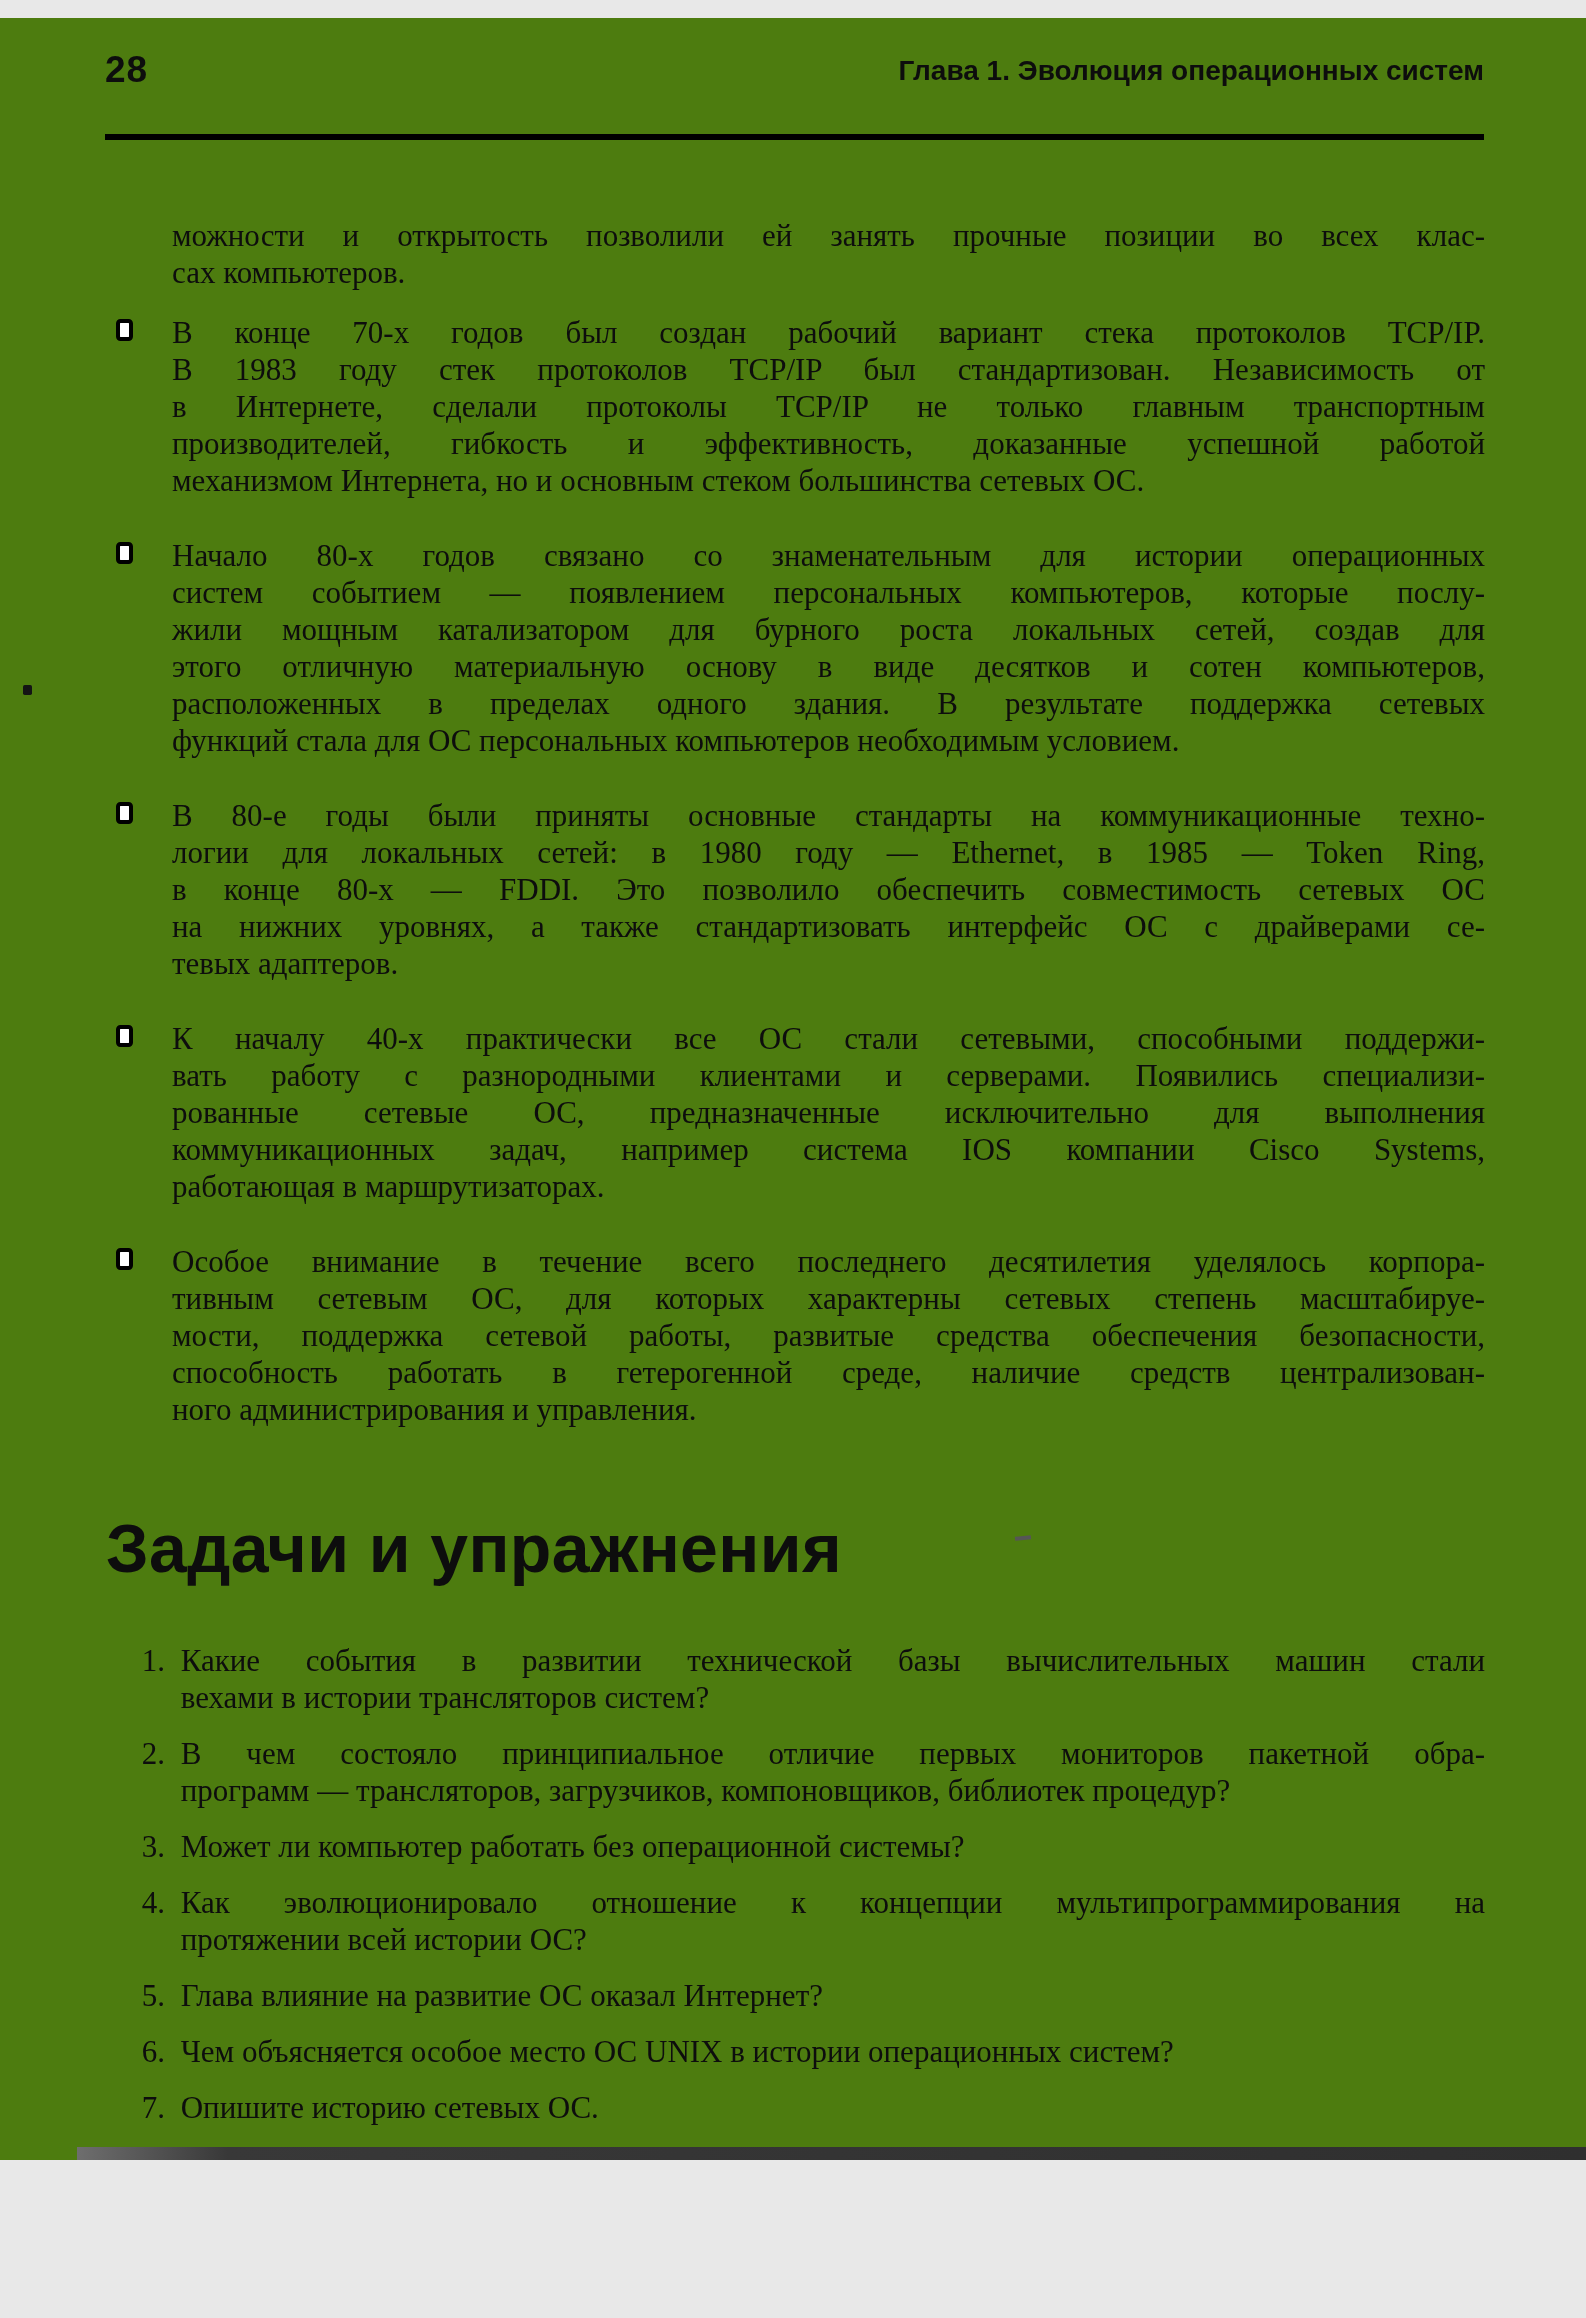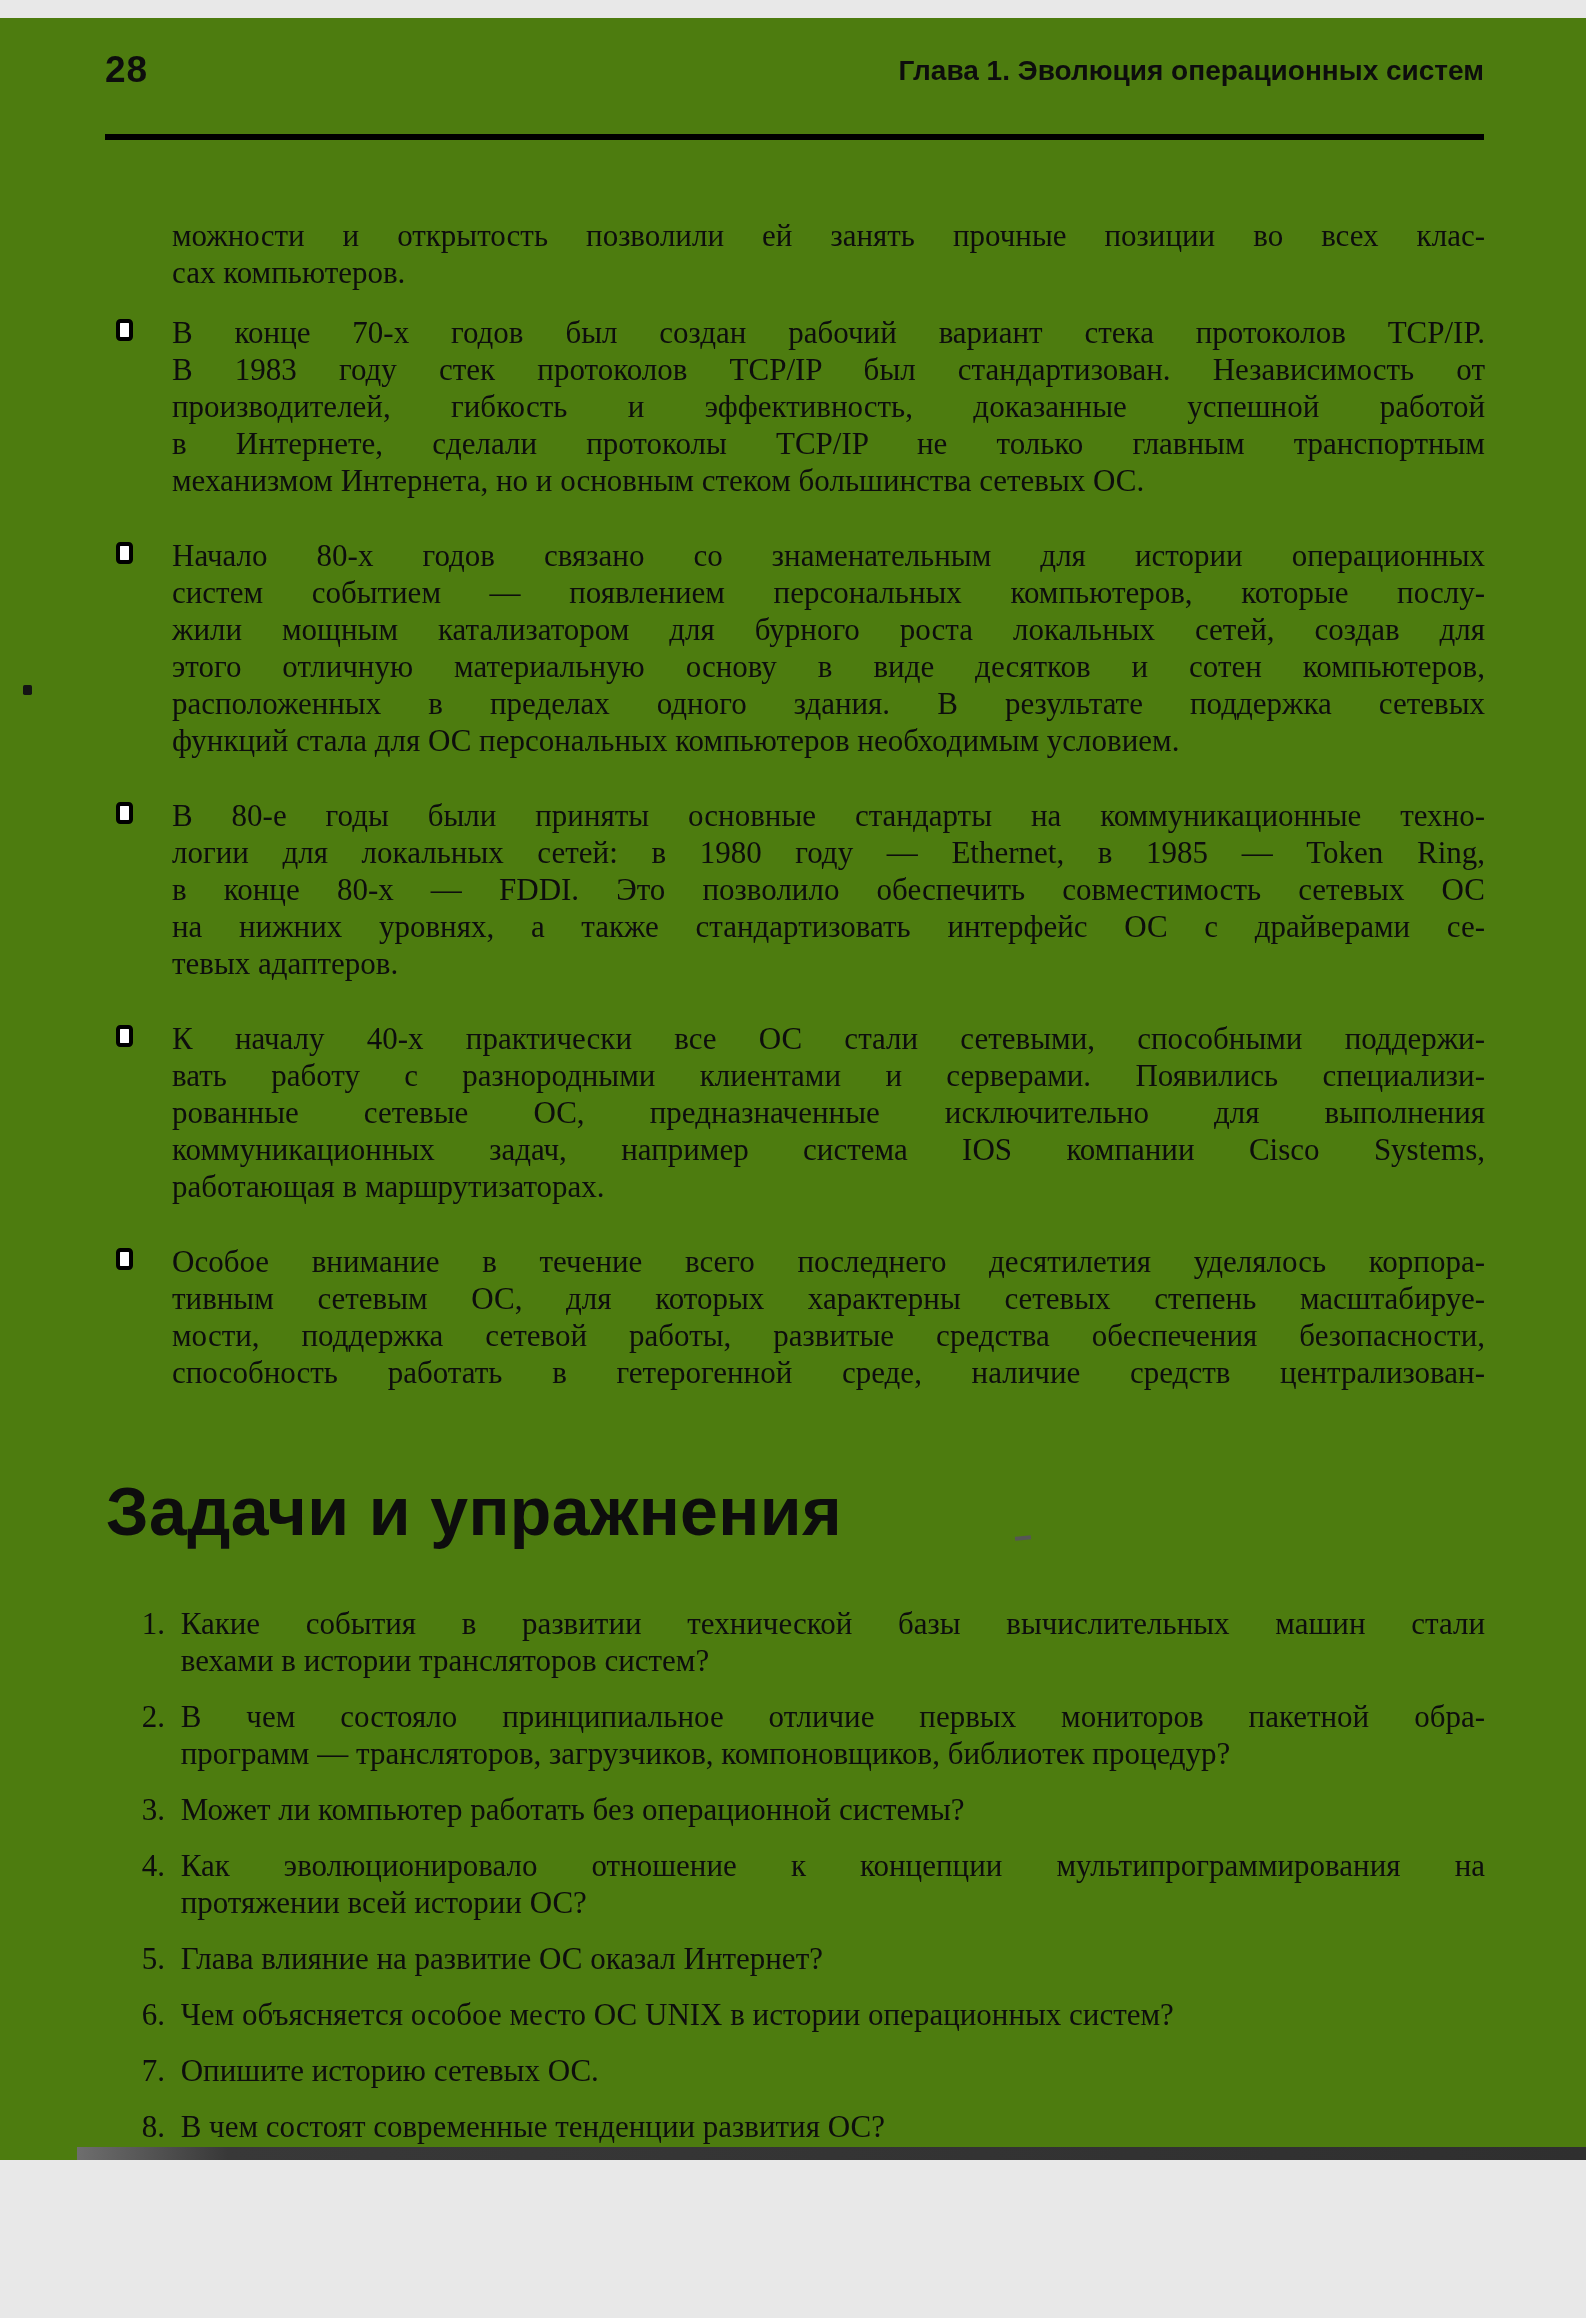--- a/index.html
+++ b/index.html
@@ -118,22 +118,22 @@
     <div class="para">
         <div class="tl">можности и открытость позволили ей занять прочные позиции во всех клас-</div>
         <div class="tl tl-last">сах компьютеров.</div>
       </div>
 
     <div class="bullet-item">
       <span class="bullet-marker"></span>
       <div class="bullet-text">
           <div class="tl">В конце 70-х годов был создан рабочий вариант стека протоколов TCP/IP.</div>
           <div class="tl">В 1983 году стек протоколов TCP/IP был стандартизован. Независимость от</div>
+          <div class="tl">в Интернете, сделали протоколы TCP/IP не только главным транспортным</div>
           <div class="tl">производителей, гибкость и эффективность, доказанные успешной работой</div>
-          <div class="tl">в Интернете, сделали протоколы TCP/IP не только главным транспортным</div>
           <div class="tl tl-last">механизмом Интернета, но и основным стеком большинства сетевых ОС.</div>
         </div>
     </div>
 
     <div class="bullet-item">
       <span class="bullet-marker"></span>
       <div class="bullet-text">
           <div class="tl">Начало 80-х годов связано со знаменательным для истории операционных</div>
           <div class="tl">систем событием — появлением персональных компьютеров, которые послу-</div>
           <div class="tl">жили мощным катализатором для бурного роста локальных сетей, создав для</div>
@@ -165,20 +165,21 @@
         </div>
     </div>
 
     <div class="bullet-item">
       <span class="bullet-marker"></span>
       <div class="bullet-text">
           <div class="tl">Особое внимание в течение всего последнего десятилетия уделялось корпора-</div>
           <div class="tl">тивным сетевым ОС, для которых характерны сетевых степень масштабируе-</div>
           <div class="tl">мости, поддержка сетевой работы, развитые средства обеспечения безопасности,</div>
           <div class="tl">способность работать в гетерогенной среде, наличие средств централизован-</div>
+          <div class="tl tl-last">ного администрирования и управления.</div>
         </div>
     </div>
 
     <h1 class="section-title">Задачи и упражнения</h1>
 
     <div class="questions">
 
       <div class="question">
         <span class="q-num">1.</span>
         <div class="q-text">

